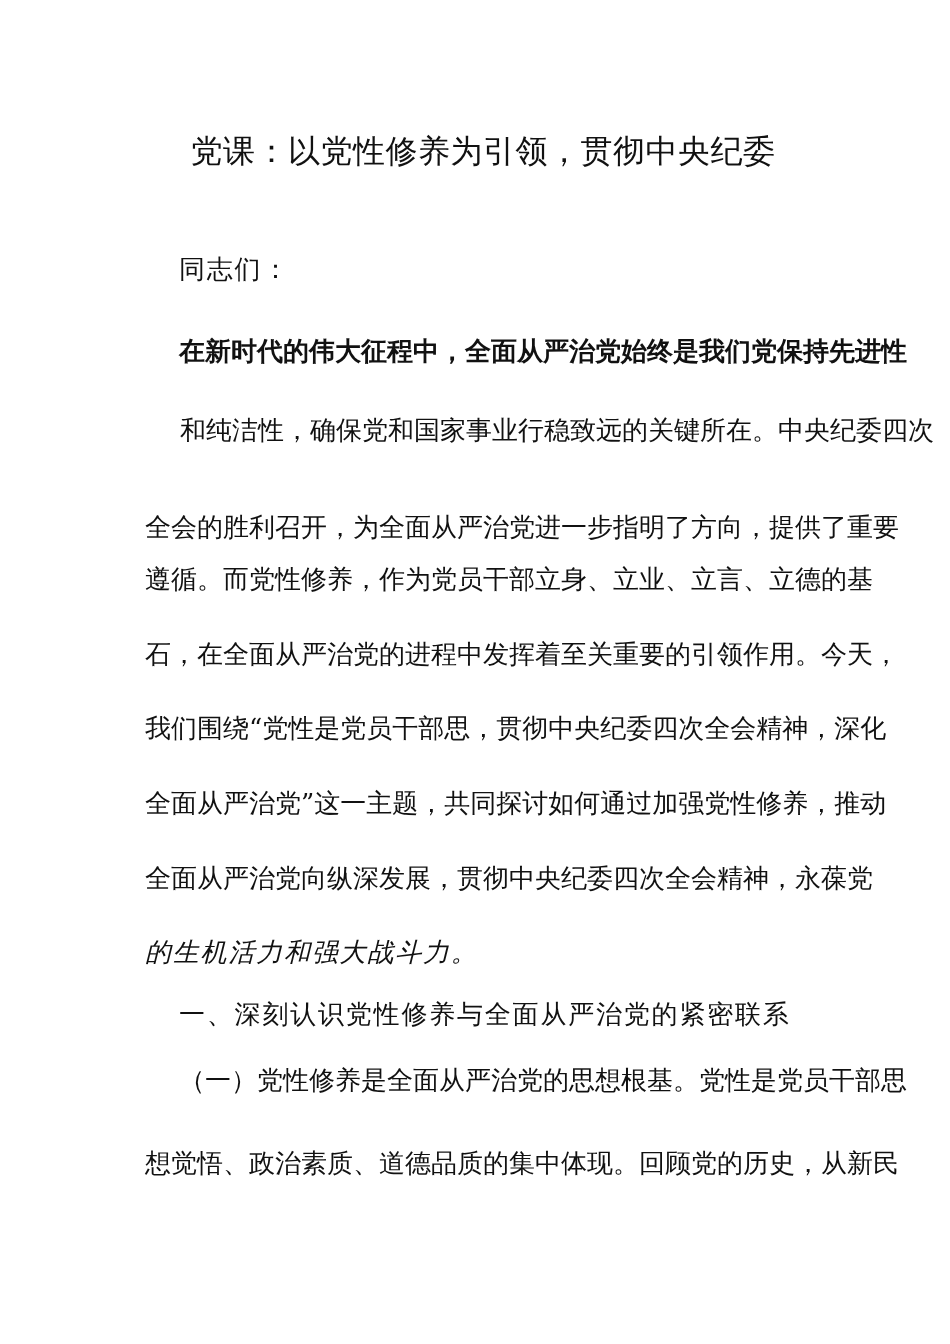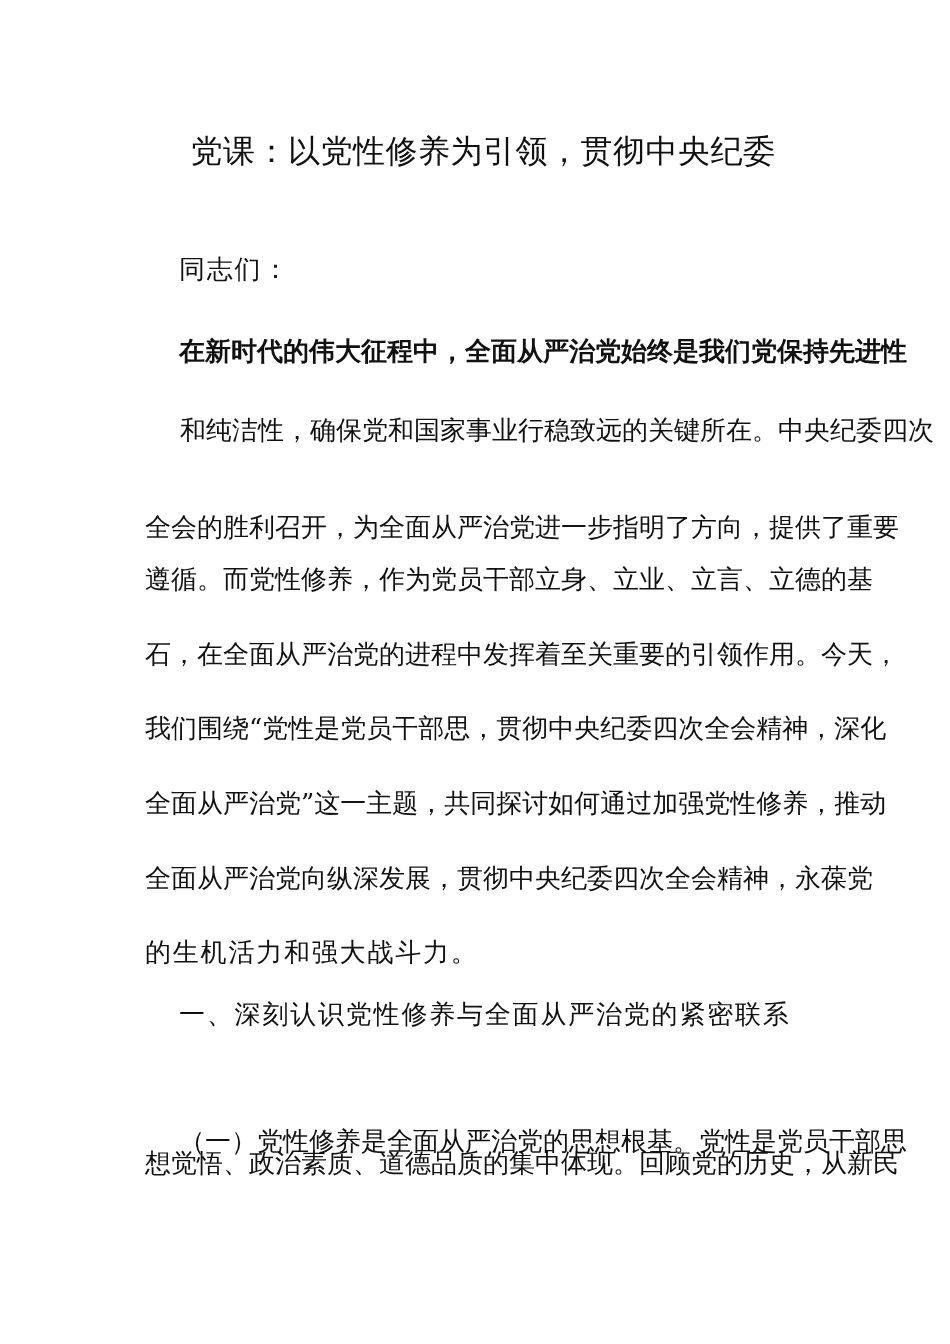--- a/index.html
+++ b/index.html
@@ -74,21 +74,21 @@
     <div class="line indent" style="top:255px;">同志们：</div>
 
     <div class="line indent justify" style="top:337px; width:626px;font-weight:bold;">在新时代的伟大征程中，全面从严治党始终是我们党保持先进性</div>
     <div class="line justify" style="top:416px;margin-left:35px;">和纯洁性，确保党和国家事业行稳致远的关键所在。中央纪委四次</div>
     <div class="line justify" style="top:490px;margin-top:23px;">全会的胜利召开，为全面从严治党进一步指明了方向，提供了重要</div>
     <div class="line justify" style="top:565px;">遵循。而党性修养，作为党员干部立身、立业、立言、立德的基</div>
     <div class="line justify" style="top:640px;">石，在全面从严治党的进程中发挥着至关重要的引领作用。今天，</div>
     <div class="line justify" style="top:714px;">我们围绕“党性是党员干部思，贯彻中央纪委四次全会精神，深化</div>
     <div class="line justify" style="top:789px;">全面从严治党”这一主题，共同探讨如何通过加强党性修养，推动</div>
     <div class="line justify" style="top:864px;">全面从严治党向纵深发展，贯彻中央纪委四次全会精神，永葆党</div>
-    <div class="line" style="top:938px;">的生机活力和强大战斗力。</div>
+    <div class="line" style="top:938px;font-style:italic;">的生机活力和强大战斗力。</div>
 
     <div class="line indent" style="top:1000px;">一、深刻认识党性修养与全面从严治党的紧密联系</div>
 
-    <div class="line indent justify" style="top:1127px; width:626px;">（一）党性修养是全面从严治党的思想根基。党性是党员干部思</div>
+    <div class="line indent justify" style="top:1066px; width:626px;">（一）党性修养是全面从严治党的思想根基。党性是党员干部思</div>
     <div class="line justify" style="top:1141px;margin-top:8px;">想觉悟、政治素质、道德品质的集中体现。回顾党的历史，从新民</div>
   </div>
 
 </div>
 
 </body></html>

